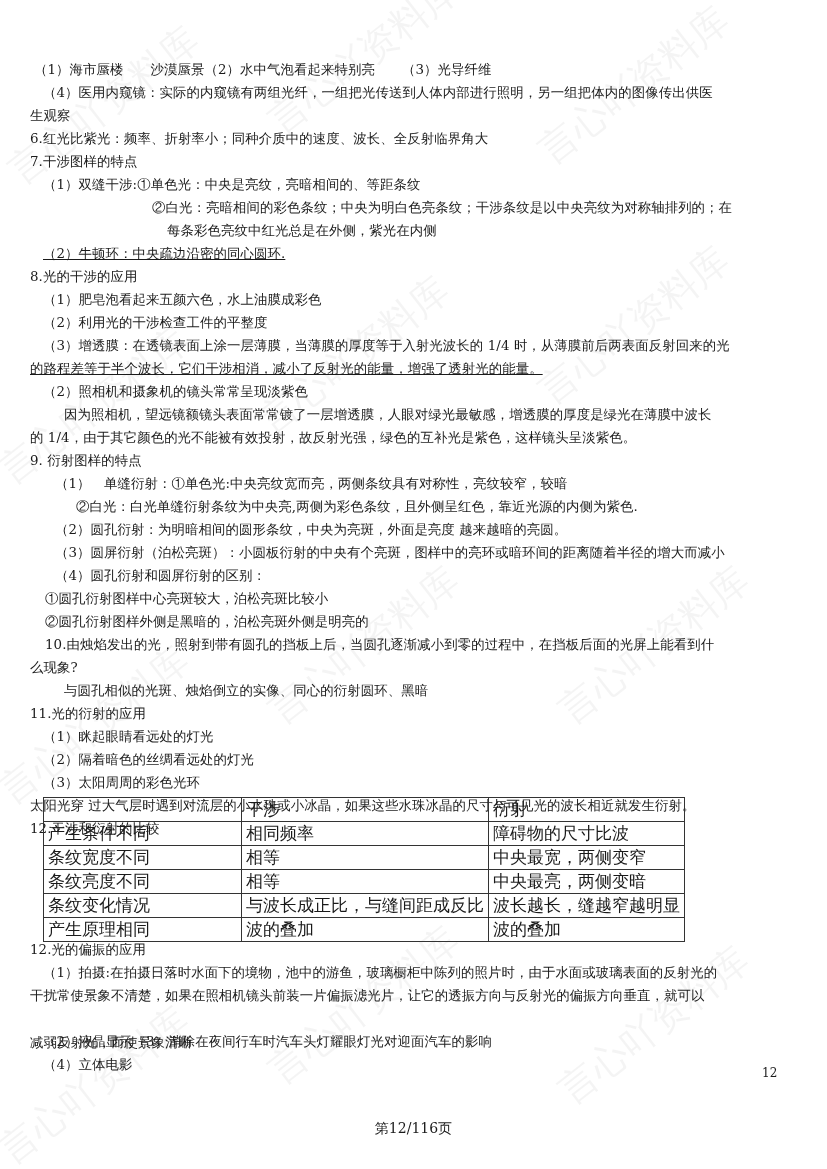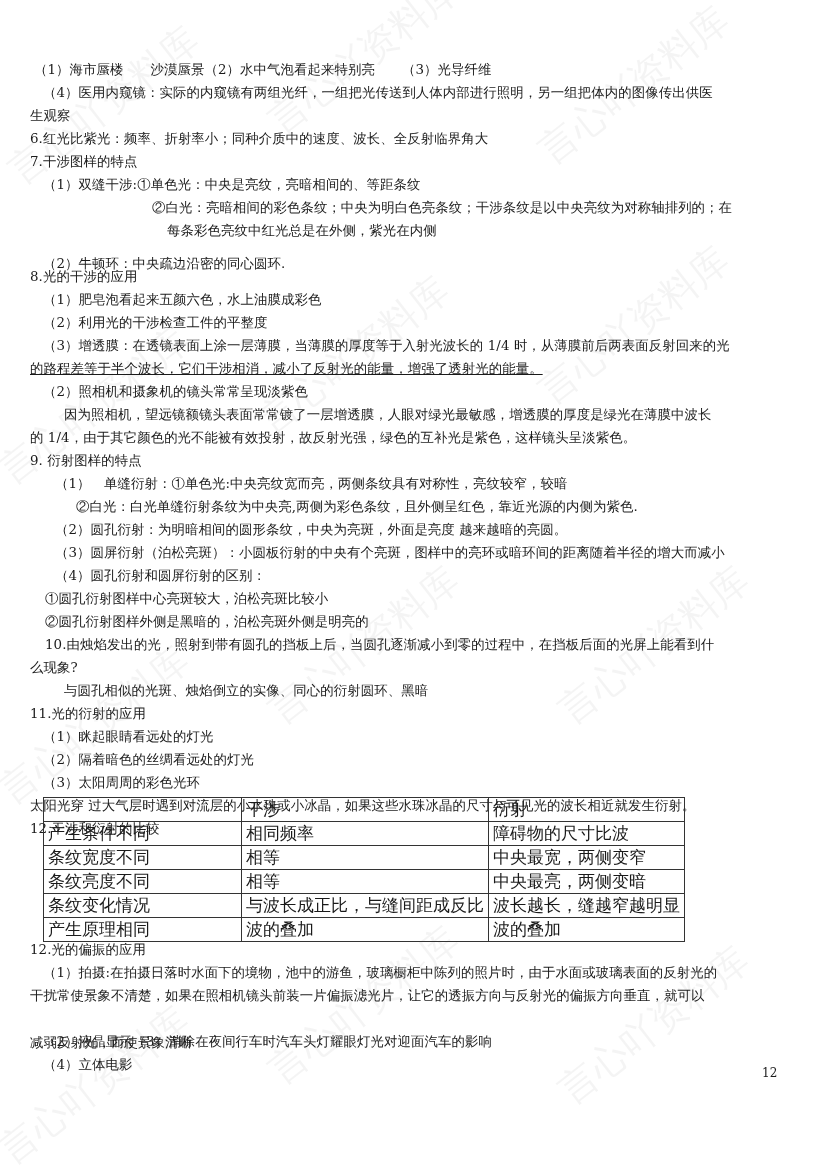--- a/index.html
+++ b/index.html
@@ -49,21 +49,21 @@
     </div>
   <div id="body-lines">
       <div class="ln" style="left: 34px; top: 60px;">（1）海市蜃楼　　沙漠蜃景（2）水中气泡看起来特别亮　　（3）光导纤维</div>
       <div class="ln" style="left: 43px; top: 83px;">（4）医用内窥镜：实际的内窥镜有两组光纤，一组把光传送到人体内部进行照明，另一组把体内的图像传出供医</div>
       <div class="ln" style="left: 30px; top: 106px;">生观察</div>
       <div class="ln" style="left: 30px; top: 129px;">6.红光比紫光：频率、折射率小；同种介质中的速度、波长、全反射临界角大</div>
       <div class="ln" style="left: 30px; top: 152px;">7.干涉图样的特点</div>
       <div class="ln" style="left: 43px; top: 175px;">（1）双缝干涉:①单色光：中央是亮纹，亮暗相间的、等距条纹</div>
       <div class="ln" style="left: 152px; top: 198px;">②白光：亮暗相间的彩色条纹；中央为明白色亮条纹；干涉条纹是以中央亮纹为对称轴排列的；在</div>
       <div class="ln" style="left: 167px; top: 221px;">每条彩色亮纹中红光总是在外侧，紫光在内侧</div>
-      <div class="ln" style="left: 43px; top: 254px;">（2）牛顿环：中央疏边沿密的同心圆环.</div>
+      <div class="ln" style="left: 43px; top: 244px; text-decoration: underline;">（2）牛顿环：中央疏边沿密的同心圆环.</div>
       <div class="ln" style="left: 30px; top: 267px;">8.光的干涉的应用</div>
       <div class="ln" style="left: 43px; top: 290px;">（1）肥皂泡看起来五颜六色，水上油膜成彩色</div>
       <div class="ln" style="left: 43px; top: 313px;">（2）利用光的干涉检查工件的平整度</div>
       <div class="ln" style="left: 43px; top: 336px;">（3）增透膜：在透镜表面上涂一层薄膜，当薄膜的厚度等于入射光波长的 1/4 时，从薄膜前后两表面反射回来的光</div>
       <div class="ln" style="left: 30px; top: 359px; text-decoration: underline;">的路程差等于半个波长，它们干涉相消，减小了反射光的能量，增强了透射光的能量。</div>
       <div class="ln" style="left: 43px; top: 382px;">（2）照相机和摄象机的镜头常常呈现淡紫色</div>
       <div class="ln" style="left: 64px; top: 405px;">因为照相机，望远镜额镜头表面常常镀了一层增透膜，人眼对绿光最敏感，增透膜的厚度是绿光在薄膜中波长</div>
       <div class="ln" style="left: 30px; top: 428px;">的 1/4，由于其它颜色的光不能被有效投射，故反射光强，绿色的互补光是紫色，这样镜头呈淡紫色。</div>
       <div class="ln" style="left: 30px; top: 451px;">9. 衍射图样的特点</div>
       <div class="ln" style="left: 55px; top: 474px;">（1）　单缝衍射：①单色光:中央亮纹宽而亮，两侧条纹具有对称性，亮纹较窄，较暗</div>
@@ -119,13 +119,14 @@
     </tr>
     <tr>
       <td>产生原理相同</td>
       <td>波的叠加</td>
       <td>波的叠加</td>
     </tr>
   </tbody>
     </table>
 
   <div class="pgnum">12</div>
+  <div class="footer">第12/116页</div>
 </div>
 
 </body></html>

